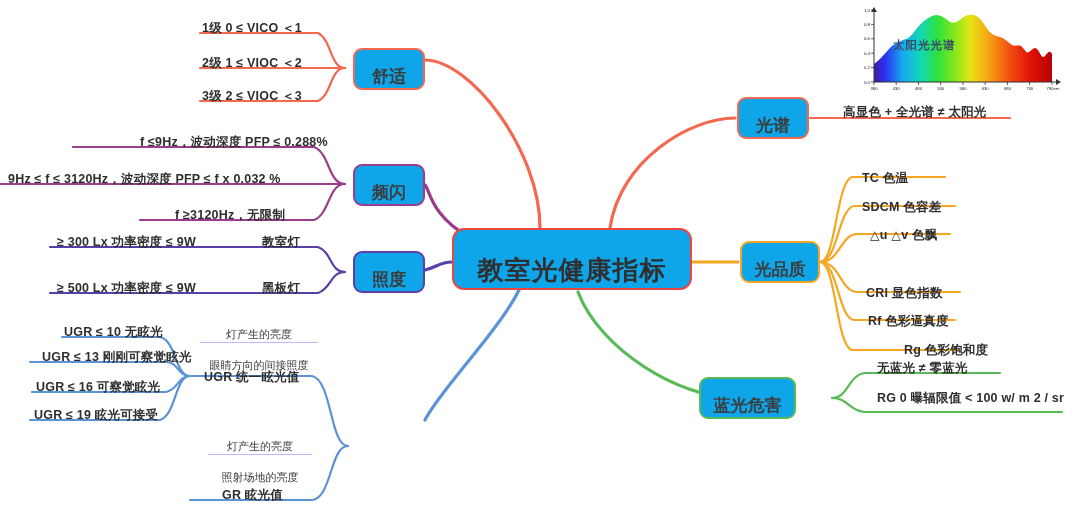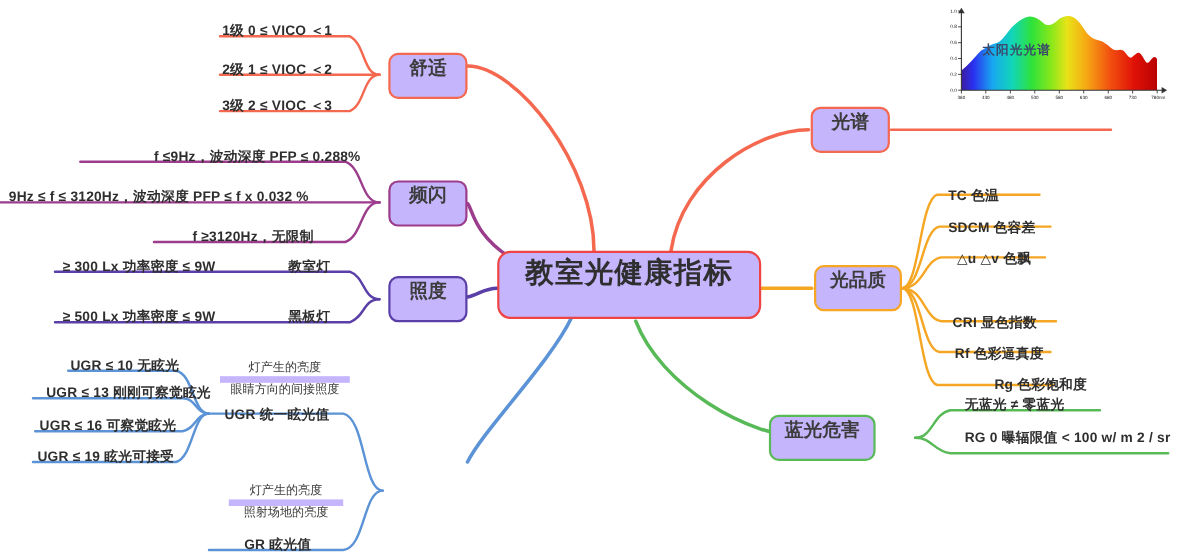--- a/index.html
+++ b/index.html
@@ -2,35 +2,35 @@
 <html><head>
 <meta charset="utf-8">
 <style>
   html,body{margin:0;padding:0;background:#ffffff;}
   body{width:1080px;height:507px;position:relative;overflow:hidden;
        font-family:"Liberation Sans","DejaVu Sans",sans-serif;
        -webkit-font-smoothing:antialiased;}
   #canvas{position:absolute;left:0;top:0;width:1080px;height:507px;}
   svg.links{position:absolute;left:0;top:0;width:1080px;height:507px;pointer-events:none;}
 
-  .node{position:absolute;box-sizing:border-box;background:#c4b5fd;
+  .node{position:absolute;box-sizing:border-box;background:#0ea5e9;
         border:2px solid #888;border-radius:9px;
-        display:flex;align-items:flex-start;justify-content:center;
+        display:flex;align-items:flex-end;justify-content:center;
         font-weight:bold;color:#3c3c3c;white-space:nowrap;z-index:5;}
   .root{border:2px solid #ef4444;border-radius:12px;font-size:26px;
         letter-spacing:1px;color:#2f2f2f;}
   .branch{font-size:17px;}
 
   .leaf{position:absolute;white-space:nowrap;font-size:12.5px;font-weight:bold;
         color:#2e2e2e;z-index:4;letter-spacing:0.2px;}
 
   .frac{position:absolute;z-index:4;text-align:center;font-size:11px;
         color:#3a3a3a;line-height:1.25;}
   .frac .num{padding:0 2px;}
-  .frac .den{padding:0 2px;border-top:6px solid #c4b5fd;}
+  .frac .den{padding:16px 2px;border-top:1px solid #c4b5fd;}
 
   
   .spec{position:absolute;left:838px;top:2px;width:240px;height:90px;z-index:6;
         background:#fff;}
   .spec svg{display:block;}
   .spec-label{position:absolute;left:55px;top:36px;font-size:11.5px;
         font-weight:bold;color:#3a4a6b;letter-spacing:1px;}
 </style>
 </head>
 <body>
@@ -140,20 +140,21 @@
     <div class="den">眼睛方向的间接照度</div>
   </div>
   <div class="leaf" style="left:204px;top:369px;">UGR  统一眩光值</div>
 
   <div class="frac" style="left:208px;top:440px;width:104px;">
     <div class="num">灯产生的亮度</div>
     <div class="den">照射场地的亮度</div>
   </div>
   <div class="leaf" style="left:222px;top:487px;">GR  眩光值</div>
 
+  <div class="leaf" style="left:843px;top:104px;">高显色 +  全光谱  ≠  太阳光</div>
 
   <div class="leaf" style="left:862px;top:170px;">TC   色温</div>
   <div class="leaf" style="left:862px;top:199px;">SDCM   色容差</div>
   <div class="leaf" style="left:870px;top:227px;">△u  △v  色飘</div>
   <div class="leaf" style="left:866px;top:285px;">CRI   显色指数</div>
   <div class="leaf" style="left:868px;top:313px;">Rf    色彩逼真度</div>
   <div class="leaf" style="left:904px;top:342px;">Rg   色彩饱和度</div>
 
   <div class="leaf" style="left:877px;top:360px;">无蓝光  ≠  零蓝光</div>
   <div class="leaf" style="left:877px;top:390px;">RG 0        曝辐限值 &lt; 100 w/ m 2 / sr</div>

